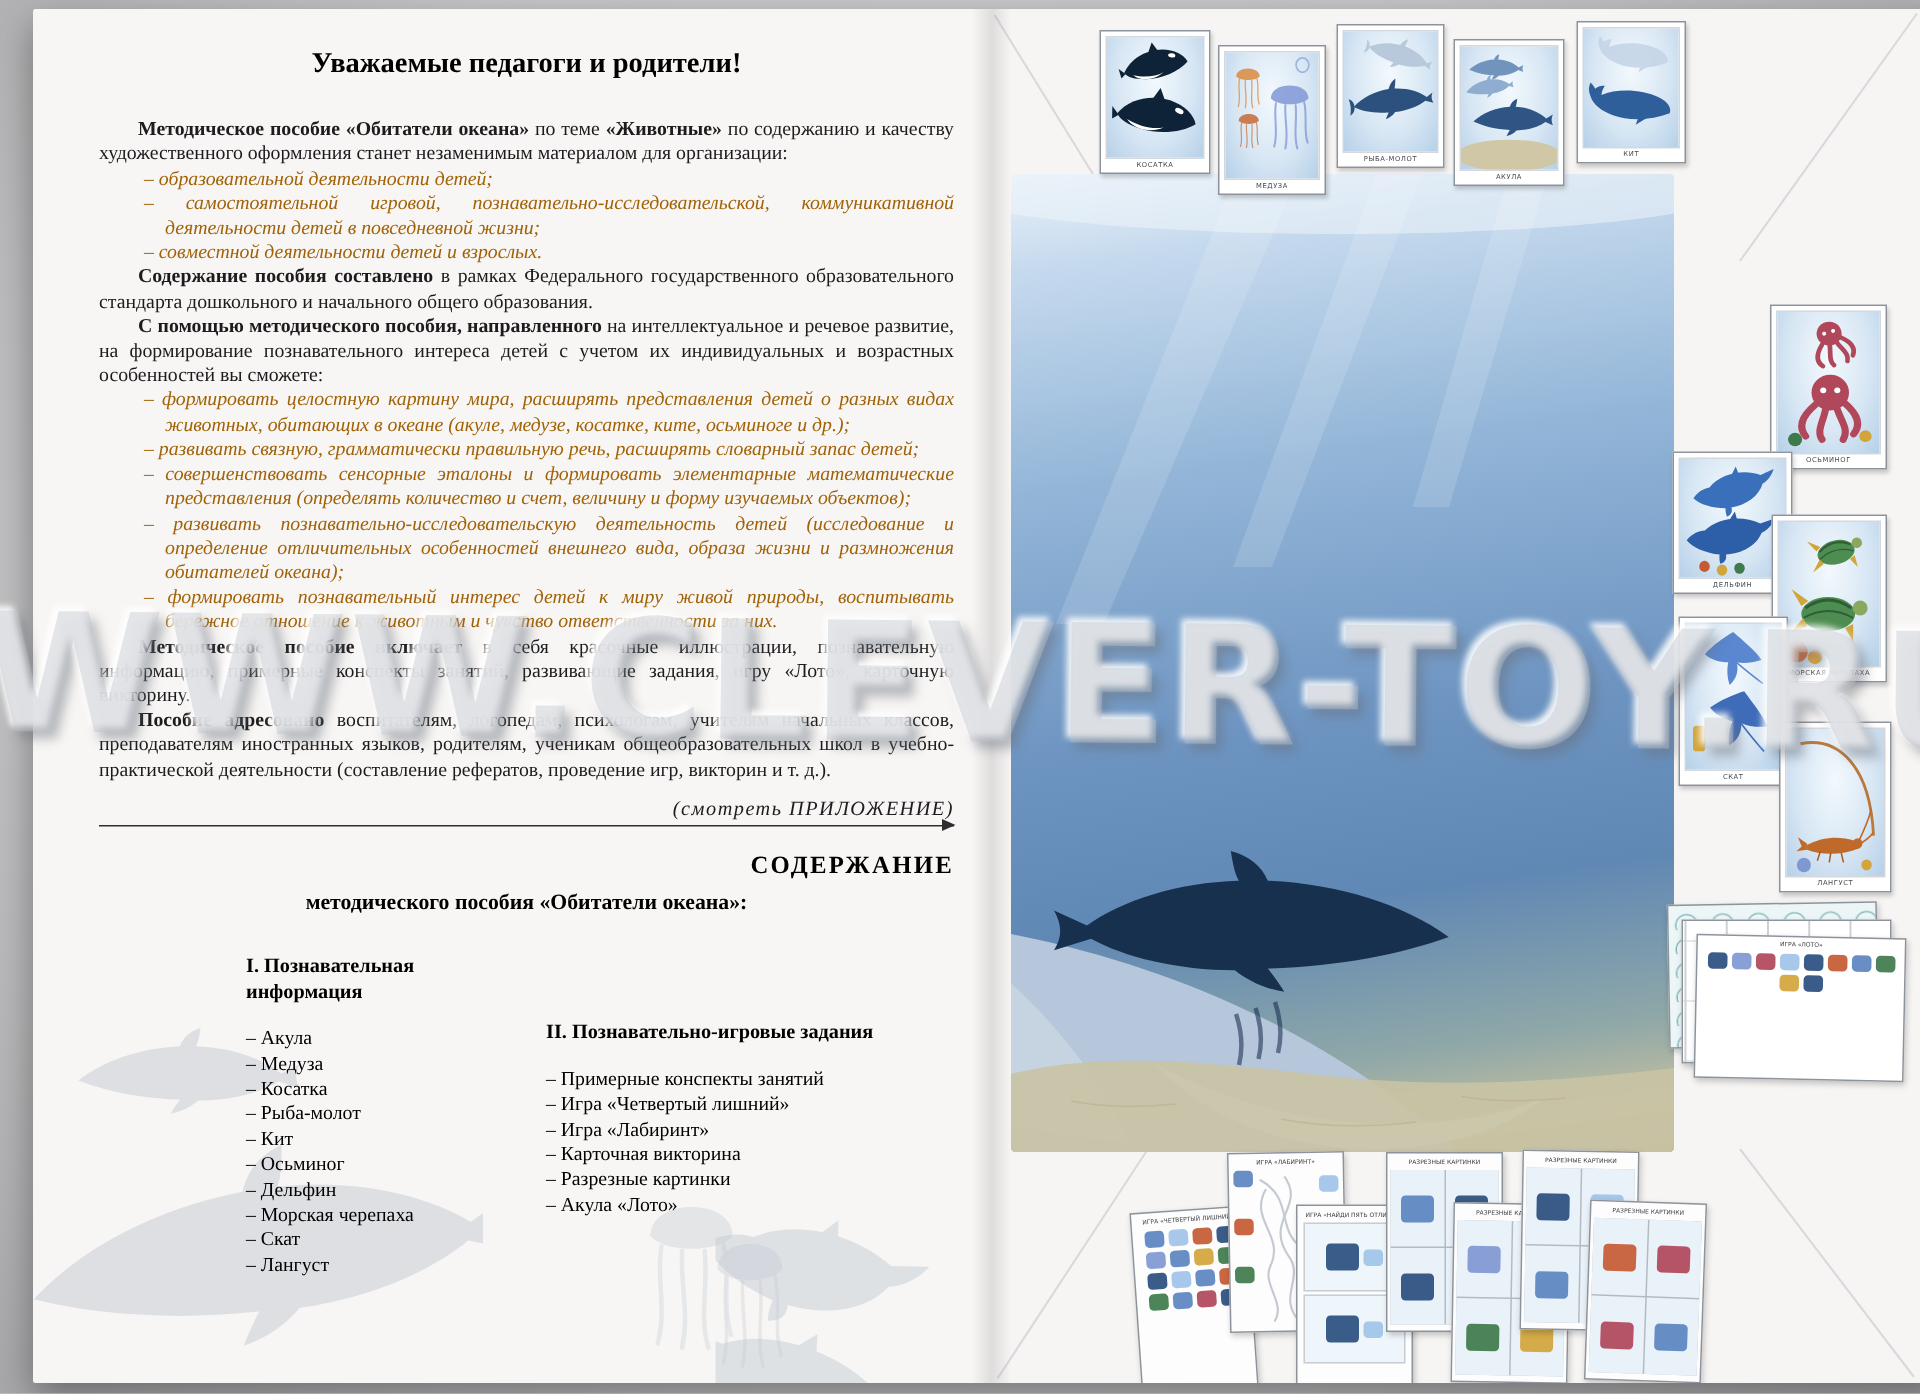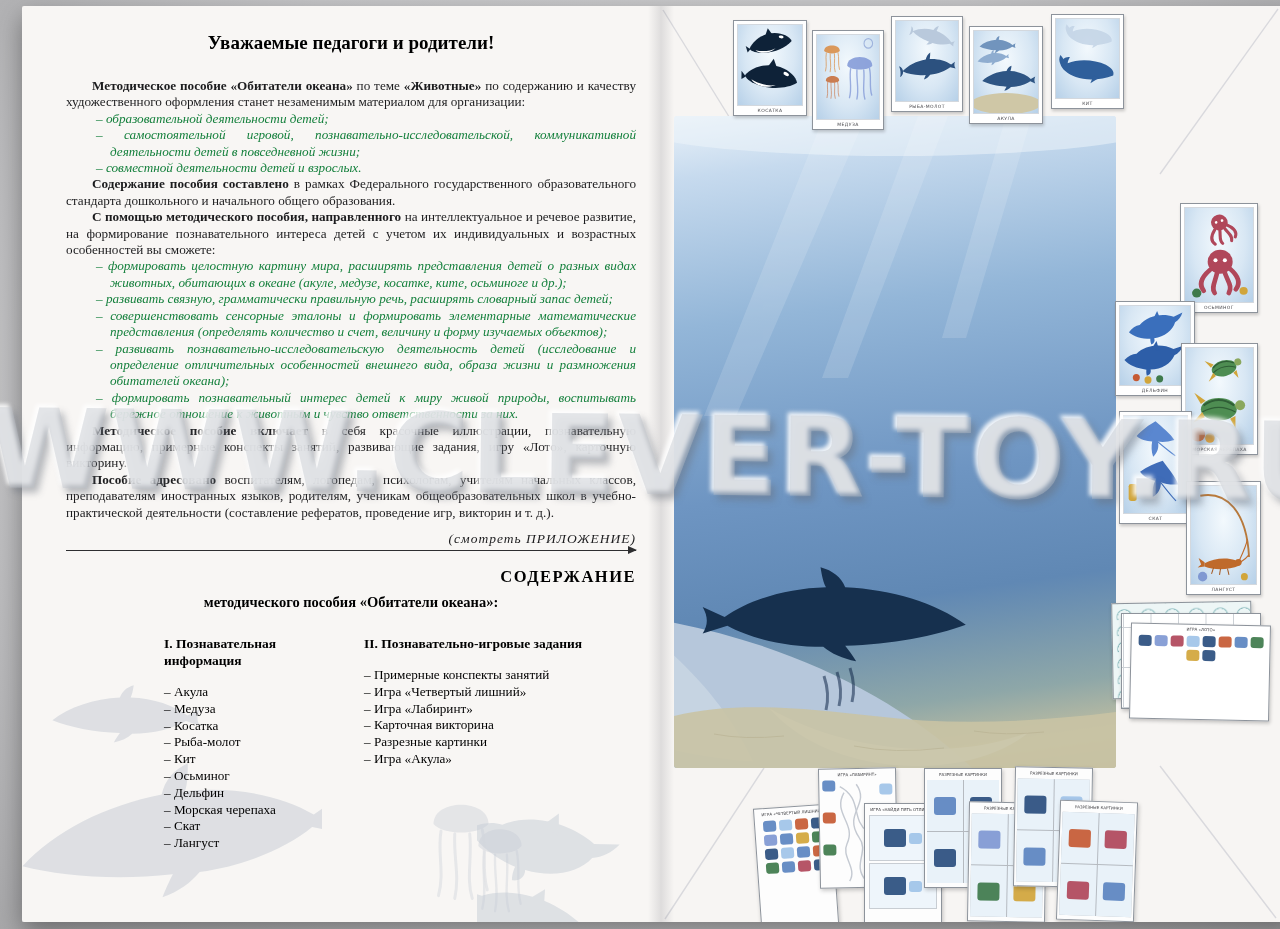--- a/index.html
+++ b/index.html
@@ -14,30 +14,30 @@
   .page-right{left:638px;width:624px;background:#f7f5f3;border-radius:0 2px 2px 0;}
   .spine{position:absolute;left:626px;top:0;width:26px;height:916px;z-index:6;pointer-events:none;
        background:linear-gradient(90deg, rgba(90,90,100,0) 0%, rgba(90,90,100,.16) 50%, rgba(90,90,100,0) 100%);}
 
   
   .lp-inner{position:absolute;left:44px;right:24px;top:26px;}
   .lp-title{font-size:19px;font-weight:bold;text-align:center;margin:0 0 24px 0;}
   .lp-inner p{margin:0;font-size:13.2px;line-height:16.4px;text-align:justify;text-indent:26px;color:#1c1c1e;font-family:Liberation Serif, serif;}
   ul.goals{margin:0;padding:0 0 0 44px;list-style:none;}
   ul.goals li{font-size:13.2px;line-height:16.4px;font-style:italic;text-align:justify;
-       text-indent:-14px;color:#15803d;}
+       text-indent:-14px;color:#a16207;}
   .appendix{margin-top:10px;text-align:right;font-style:italic;font-size:13.5px;letter-spacing:1px;color:#1c1c1e;}
   .arrow-line{position:relative;height:1px;background:#2e2e30;margin-top:3px;}
   .arrow-line:after{content:"";position:absolute;right:-1px;top:-3.5px;width:0;height:0;
        border-left:9px solid #2e2e30;border-top:4px solid transparent;border-bottom:4px solid transparent;}
   .contents-h1{text-align:right;font-weight:bold;font-size:16.5px;margin-top:16px;letter-spacing:1.5px;}
   .contents-h2{text-align:center;font-weight:bold;font-size:14.5px;margin-top:7px;}
   .columns{display:flex;margin-top:24px;gap:18px;}
   .colI{width:168px;margin-left:98px;}
-  .colII{flex:1;margin-left:14px;}
+  .colII{flex:1;margin-left:14px;margin-top:44px;}
   .col-h{font-weight:bold;font-size:13.5px;line-height:17px;}
   .col-items{margin-top:15px;}
   .col-items div{font-size:13.2px;line-height:16.8px;}
   .sketch{position:absolute;color:#c9ced6;pointer-events:none;}
 
   
   .folds{position:absolute;left:0;top:0;z-index:1;}
   .mainpic{position:absolute;left:14px;top:110px;width:442px;height:652px;z-index:2;border-radius:3px;overflow:hidden;
        background:linear-gradient(172deg,#eaf2f9 0%,#c6daee 9%,#93b6d8 30%,#6e95c2 55%,#6088b4 72%,#8ea7a8 87%,#c3bfa0 95%,#b2ae90 100%);}
   .mainpic svg{position:absolute;inset:0;width:100%;height:100%;}
@@ -226,21 +226,21 @@
             </div>
           </div>
           <div class="colII">
             <div class="col-h">II. Познавательно-игровые задания</div>
             <div class="col-items">
               <div>– Примерные конспекты занятий</div>
               <div>– Игра «Четвертый лишний»</div>
               <div>– Игра «Лабиринт»</div>
               <div>– Карточная викторина</div>
               <div>– Разрезные картинки</div>
-              <div>– Игра «Акула»</div>
+              <div>– Акула «Лото»</div>
             </div>
           </div>
         </div>
       </div>
     </div>
 
     <div class="page page-right">
 
       <svg class="folds" width="624" height="916">
         <g stroke="#d9d9dd" stroke-width="1.4" fill="none">

